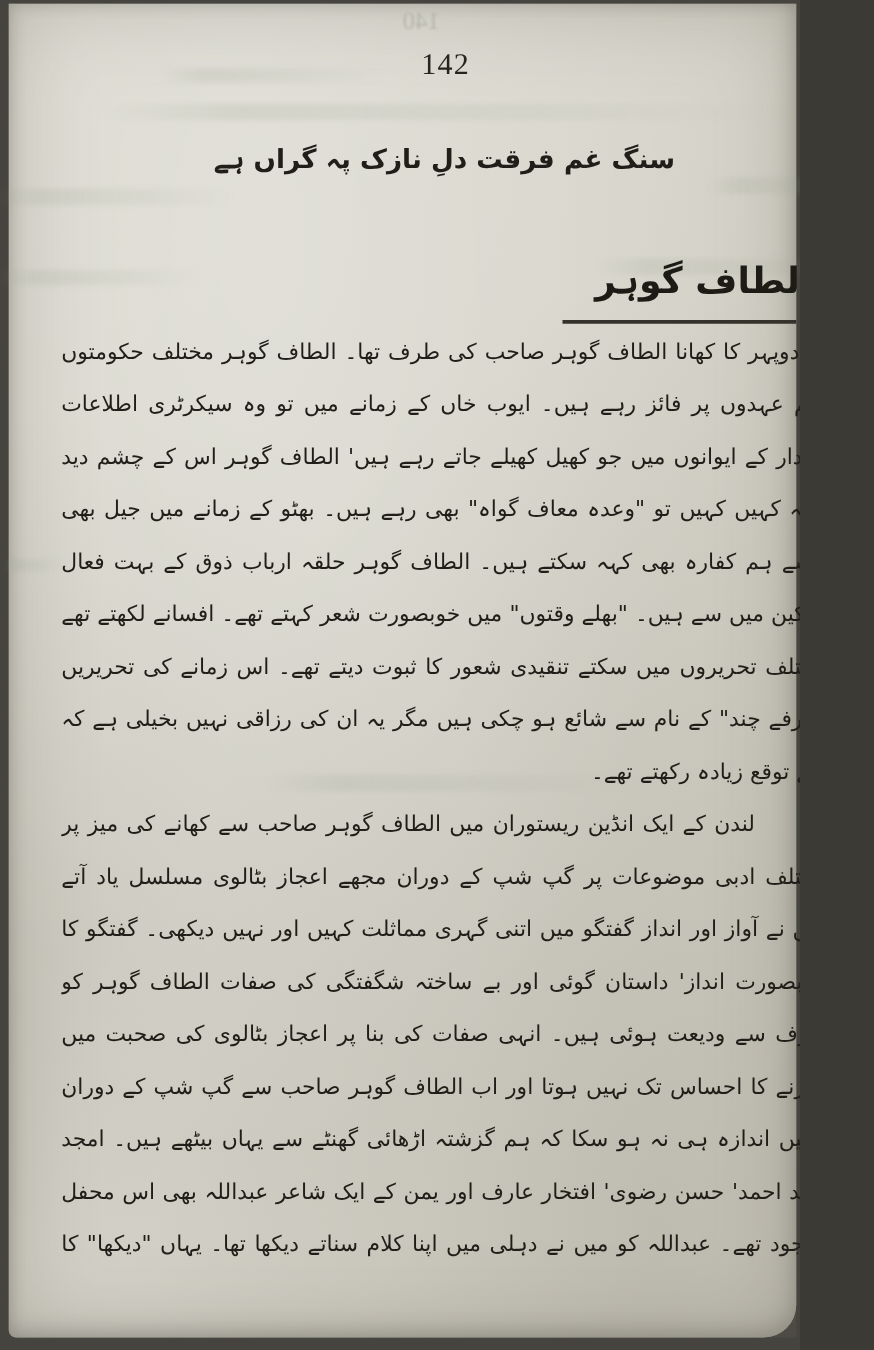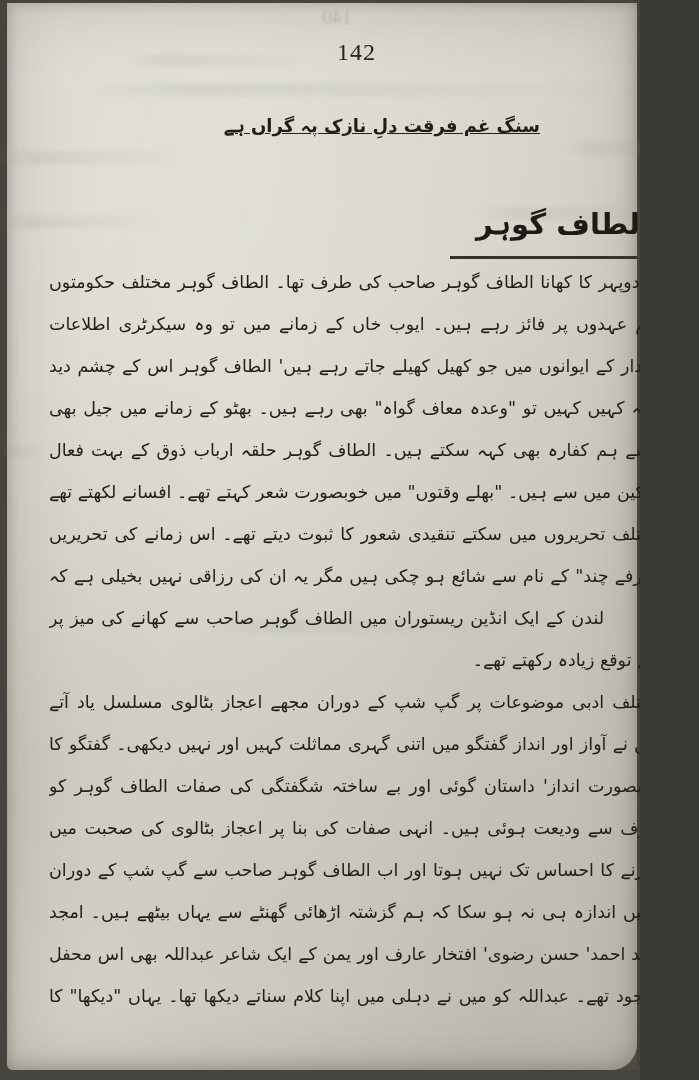--- a/index.html
+++ b/index.html
@@ -29,21 +29,21 @@
   .g8{left:-4px;top:444px;width:50px;height:10px;}
   .g9{left:652px;top:344px;width:42px;height:9px;}
   .g10{left:120px;top:52px;width:180px;height:11px;}
   
   .bleed-number{position:absolute;top:3px;left:298px;width:64px;text-align:center;
         font-family:"Liberation Serif",serif;font-size:20px;color:#b2b3a9;
         transform:scaleX(-1);filter:blur(1px);opacity:.85;}
   .page-number{position:absolute;top:36px;left:0;width:699px;text-align:center;
         font-family:"Liberation Serif",serif;font-size:24px;letter-spacing:1px;color:#26241f;}
   .couplet-line{position:absolute;direction:rtl;white-space:nowrap;
-        font-size:18px;font-weight:bold;color:#211e19;text-decoration:underline;}
+        font-size:21px;font-weight:bold;color:#211e19;}
   .v1{top:112px;right:97px;}
   .v2{top:163px;right:127px;}
   .heading{position:absolute;top:204px;left:456px;width:200px;margin:0;
         text-align:center;direction:rtl;white-space:nowrap;
         font-size:29px;font-weight:bold;color:#1d1b16;}
   .heading-rule{position:absolute;top:253px;left:443px;width:187px;height:3px;
         background:#35322c;}
   
   .body-text{position:absolute;top:258px;left:42px;width:613px;direction:rtl;
         color:#211e19;}
@@ -81,22 +81,22 @@
 
     <div class="body-text" dir="rtl">
       <div class="line">آج دوپہر کا کھانا الطاف گوہر صاحب کی طرف تھا۔ الطاف گوہر مختلف حکومتوں میں بہت</div>
       <div class="line">اہم عہدوں پر فائز رہے ہیں۔ ایوب خاں کے زمانے میں تو وہ سیکرٹری اطلاعات تھے۔</div>
       <div class="line">اقتدار کے ایوانوں میں جو کھیل کھیلے جاتے رہے ہیں' الطاف گوہر اس کے چشم دید گواہ</div>
       <div class="line">بلکہ کہیں کہیں تو "وعدہ معاف گواہ" بھی رہے ہیں۔ بھٹو کے زمانے میں جیل بھی کاٹی</div>
       <div class="line">جسے ہم کفارہ بھی کہہ سکتے ہیں۔ الطاف گوہر حلقہ ارباب ذوق کے بہت فعال اور پرانے</div>
       <div class="line">اراکین میں سے ہیں۔ "بھلے وقتوں" میں خوبصورت شعر کہتے تھے۔ افسانے لکھتے تھے اور</div>
       <div class="line">مختلف تحریروں میں سکتے تنقیدی شعور کا ثبوت دیتے تھے۔ اس زمانے کی تحریریں</div>
       <div class="line">"حرفے چند" کے نام سے شائع ہو چکی ہیں مگر یہ ان کی رزاقی نہیں بخیلی ہے کہ ہم تو ان</div>
+      <div class="line end">سے توقع زیادہ رکھتے تھے۔</div>
       <div class="line indent">لندن کے ایک انڈین ریستوران میں الطاف گوہر صاحب سے کھانے کی میز پر</div>
-      <div class="line end">سے توقع زیادہ رکھتے تھے۔</div>
       <div class="line">مختلف ادبی موضوعات پر گپ شپ کے دوران مجھے اعجاز بٹالوی مسلسل یاد آتے رہے۔</div>
       <div class="line">میں نے آواز اور انداز گفتگو میں اتنی گہری مماثلت کہیں اور نہیں دیکھی۔ گفتگو کا</div>
       <div class="line">خوبصورت انداز' داستان گوئی اور بے ساختہ شگفتگی کی صفات الطاف گوہر کو قدرت کی</div>
       <div class="line">طرف سے ودیعت ہوئی ہیں۔ انہی صفات کی بنا پر اعجاز بٹالوی کی صحبت میں بھی وقت</div>
       <div class="line">گزرنے کا احساس تک نہیں ہوتا اور اب الطاف گوہر صاحب سے گپ شپ کے دوران</div>
       <div class="line">ہمیں اندازہ ہی نہ ہو سکا کہ ہم گزشتہ اڑھائی گھنٹے سے یہاں بیٹھے ہیں۔ امجد اسلام امجد'</div>
       <div class="line">خالد احمد' حسن رضوی' افتخار عارف اور یمن کے ایک شاعر عبداللہ بھی اس محفل میں</div>
       <div class="line">موجود تھے۔ عبداللہ کو میں نے دہلی میں اپنا کلام سناتے دیکھا تھا۔ یہاں "دیکھا" کا لفظ اس</div>
     </div>
   </div>

